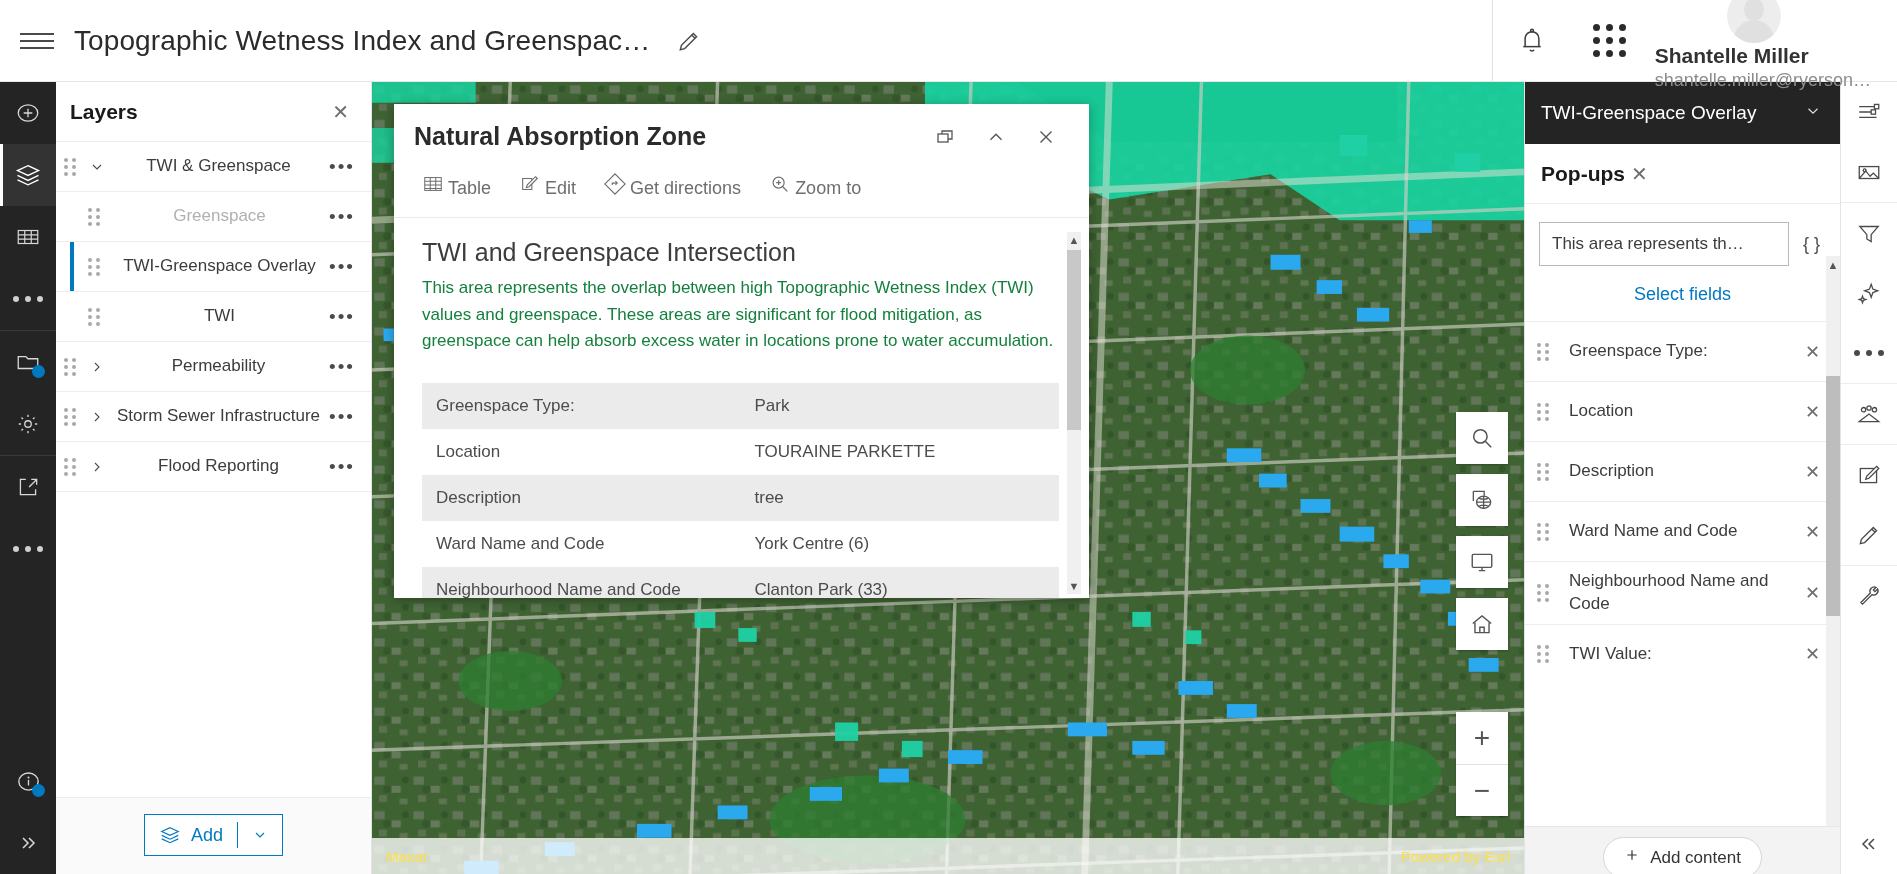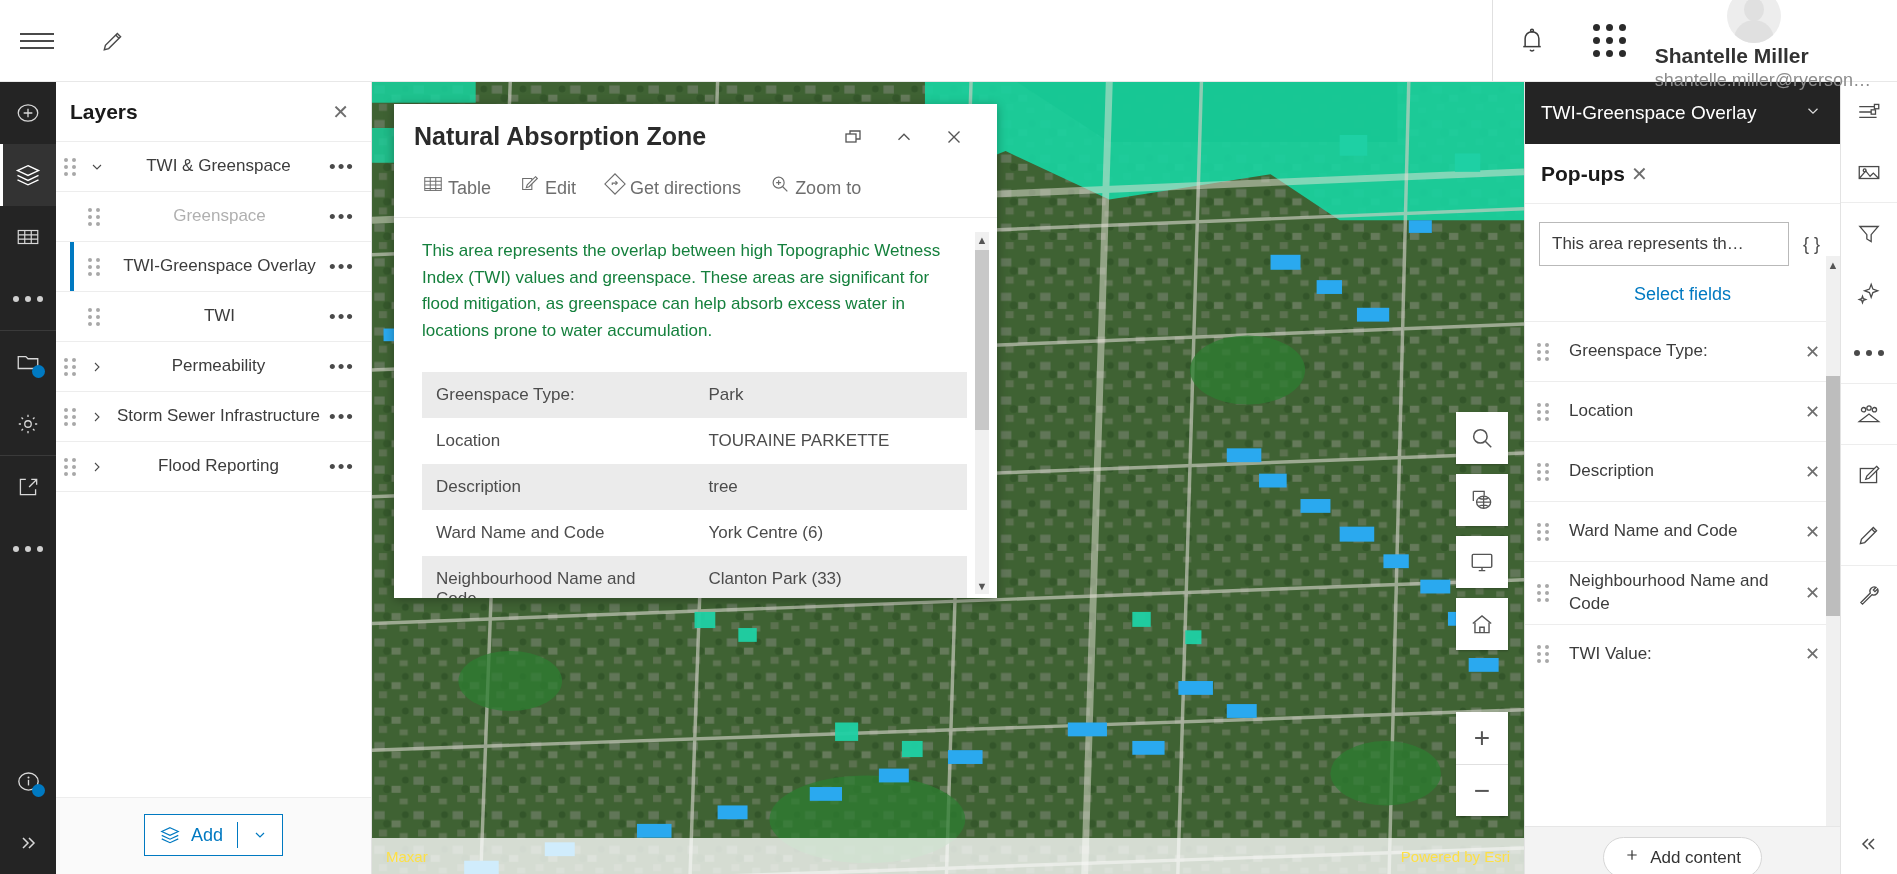--- a/index.html
+++ b/index.html
@@ -117,21 +117,21 @@
   .map-tool {
     width: 52px; height: 52px; background:#fff; display:flex; align-items:center; justify-content:center;
     cursor:pointer; box-shadow: 0 1px 2px rgba(0,0,0,.25);
   }
   .zoom-group { position:absolute; right: 16px; bottom: 58px; width: 52px; background:#fff; box-shadow: 0 1px 2px rgba(0,0,0,.25); }
   .zoom-btn { height: 52px; display:flex; align-items:center; justify-content:center; font-size: 28px; color:#555; cursor:pointer; }
   .zoom-group .zoom-btn + .zoom-btn { border-top: 1px solid #e0e0e0; }
 
   
   .popup {
-    position: absolute; left: 22px; top: 22px; width: 603px; background: #fff;
+    position: absolute; left: 22px; top: 22px; width: 695px; background: #fff;
     box-shadow: 0 2px 10px rgba(0,0,0,.3); z-index: 30; display:flex; flex-direction:column;
   }
   .pu-head { display:flex; align-items:center; padding: 18px 18px 16px 20px; }
   .pu-title { flex: 1; font-size: 25px; color: #2b2b2b; font-weight: bold; }
   .pu-head .hbtn { width: 50px; display:flex; align-items:center; justify-content:center; cursor:pointer; color:#555; }
   .pu-toolbar { display:flex; align-items:center; gap: 4px; padding: 0 16px 12px 16px; border-bottom: 1px solid #eaeaea; }
   .tb-item { display:flex; align-items:flex-end; gap: 4px; padding: 6px 12px; cursor:pointer; }
   .tb-item .tlbl { font-size: 18px; color: #6e6e6e; }
   .pu-body { position: relative; padding: 20px 30px 0 28px; max-height: 380px; overflow: hidden; }
   .pu-h2 { font-size: 25px; color: #3c3c3c; font-weight: 400; margin-bottom: 8px; }
@@ -203,20 +203,21 @@
 <div class="app">
 
   <div class="topbar">
     <div class="hamburger">
       <div>
           <span class="bar"></span>
           <span class="bar"></span>
           <span class="bar"></span>
         </div>
     </div>
+    <div class="app-title">Topographic Wetness Index and Greenspac…</div>
     <div class="title-edit">
       <svg width="26" height="26" viewBox="0 0 24 24" fill="none" stroke="#4a4a4a" stroke-width="1.3">
         <path d="M4 20l1-4L16 5l3 3L8 19l-4 1z"></path>
           <path d="M14.5 6.5l3 3"></path>
       </svg>
     </div>
     <div class="topbar-spacer"></div>
     <div class="topbar-right">
       <div class="vdiv"></div>
       <div class="icon-btn">
@@ -659,20 +660,21 @@
                 <circle cx="10.5" cy="10.5" r="6"></circle>
                   <path d="M15 15l5 5"></path>
                   <path d="M10.5 7.8v5.4M7.8 10.5h5.4"></path>
               </svg>
             </span>
             <span class="tlbl">Zoom to</span>
           </div>
         </div>
 
         <div class="pu-body">
+          <div class="pu-h2">TWI and Greenspace Intersection</div>
           <div class="pu-desc">This area represents the overlap between high Topographic Wetness Index (TWI) values and greenspace. These areas are significant for flood mitigation, as greenspace can help absorb excess water in locations prone to water accumulation.</div>
           <table class="attr-table">
             <tbody>
                 <tr>
               <td class="k">Greenspace Type:</td>
               <td class="v">Park</td>
             </tr>
             <tr>
               <td class="k">Location</td>
               <td class="v">TOURAINE PARKETTE</td>

